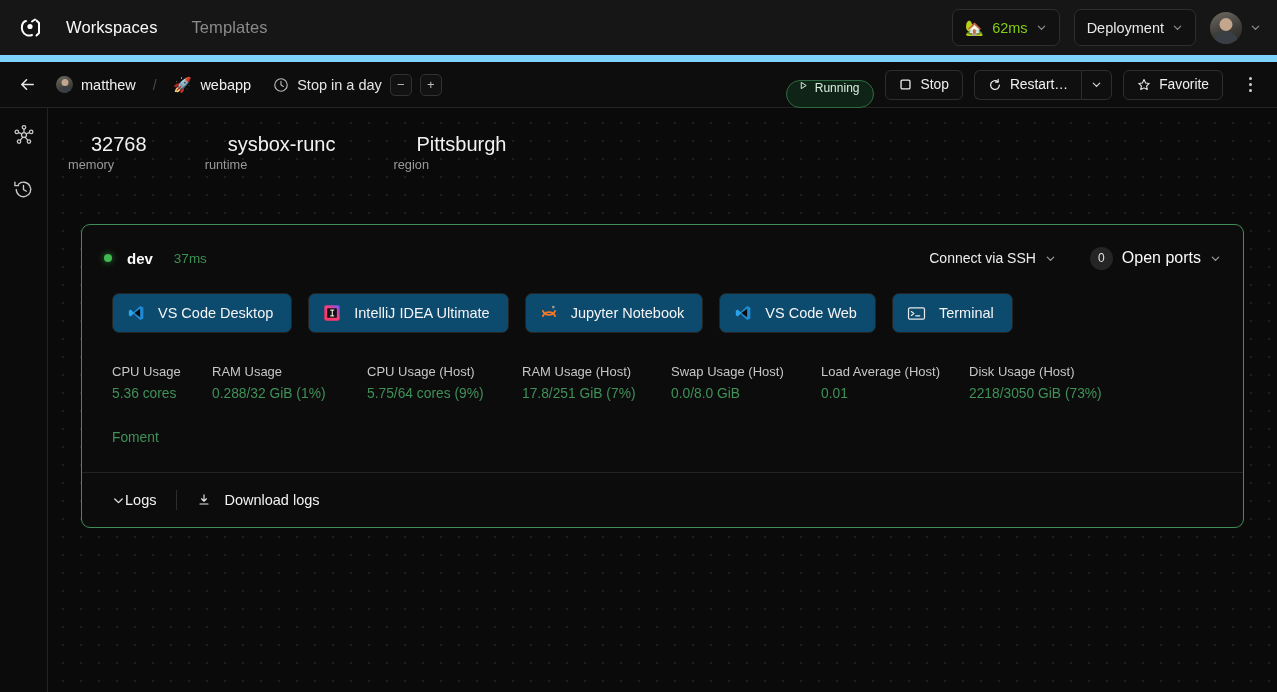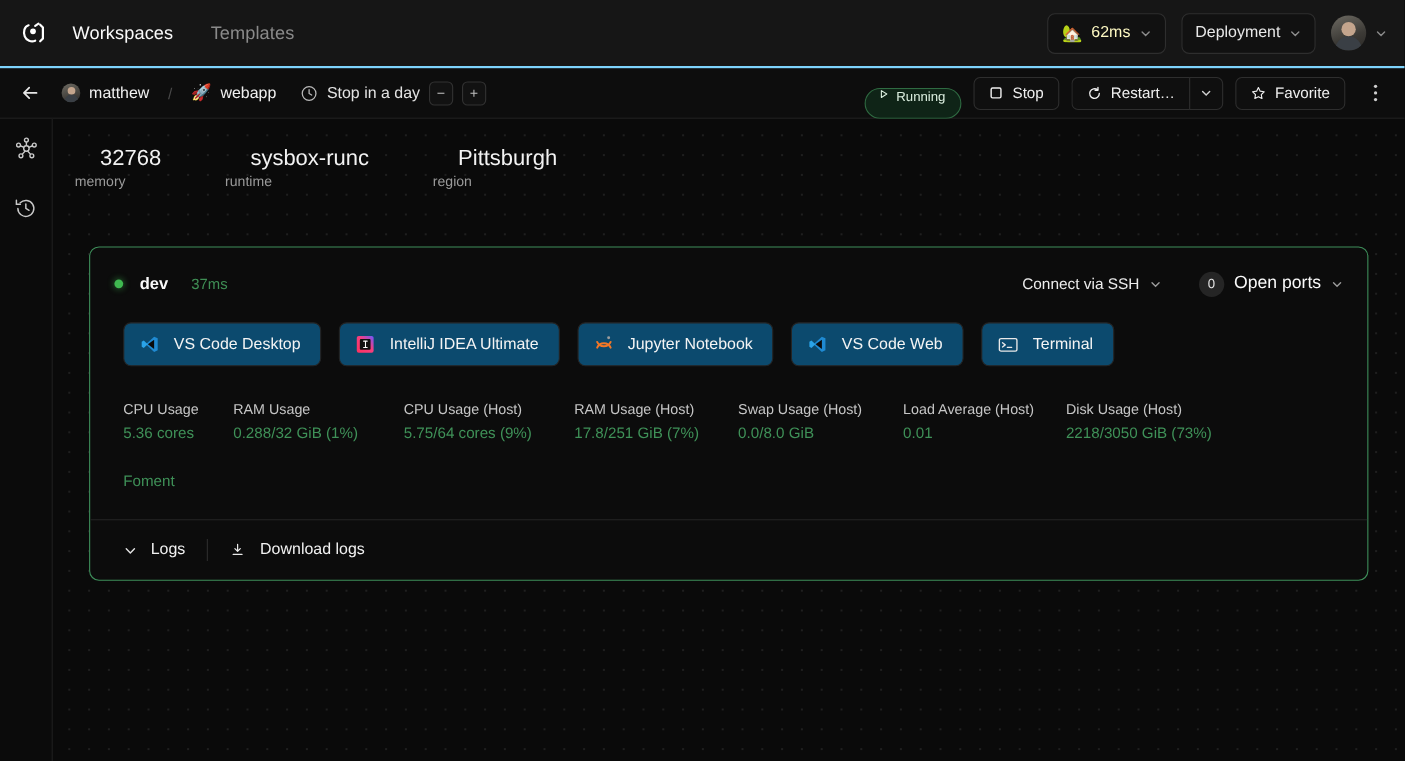--- a/index.html
+++ b/index.html
@@ -9,21 +9,21 @@
     background: #0a0a0a;
     font-family: "Liberation Sans", sans-serif;
     color: #fafafa;
     overflow: hidden;
   }
 
   
   .topnav {
     height: 62px;
     background: #161616;
-    border-bottom: 2px solid #7dd3fc;
+    border-bottom: 7px solid #7dd3fc;
     display: flex;
     align-items: center;
     padding: 0 16px 0 14px;
     position: relative;
   }
   .logo {
     width: 34px; height: 34px;
     display: flex; align-items: center; justify-content: center;
     margin-right: 18px;
   }
@@ -46,21 +46,21 @@
     border: 1px solid #2e2e2e;
     border-radius: 7px;
     background: #111;
     display: flex;
     align-items: center;
     gap: 8px;
     padding: 0 12px;
     font-size: 14.5px;
     color: #e8e8e8;
   }
-  .latency-val { color: #fef9c3; font-size: 14.5px; }
+  .latency-val { color: #84cc16; font-size: 14.5px; }
   .chev {
     display: inline-block;
     width: 11px; height: 11px;
     color: #8a8a8a;
   }
   .avatar {
     width: 32px; height: 32px;
     border-radius: 50%;
     overflow: hidden;
     background: linear-gradient(160deg,#6d6a62 0%,#3c3a36 60%,#2a2825 100%);
@@ -251,21 +251,21 @@
   .wotd-lab { font-size:13px; color:#c6c6c6;}
   .wotd-val { font-size:13.8px; color:#3f9158; margin-top:5px;}
 
   .card-div { height:1px; background:#232323; margin-top: 27px; }
   .logs-row {
     height: 54px;
     display:flex; align-items:center;
     padding-left: 30px;
     gap: 0;
   }
-  .logs-toggle { display:flex;align-items:center;gap:12px;font-size:14.5px;color:#f2f2f2;cursor:pointer;}
+  .logs-toggle { display:flex;align-items:center;font-size:14.5px;color:#f2f2f2;cursor:pointer;}
   .vsep { width:1px;height:20px;background:#2d2d2d;margin:0 20px;}
   .dl-logs { display:flex;align-items:center;gap:13px;font-size:14.5px;color:#f2f2f2;cursor:pointer;}
 
   svg { display:block; }
 </style>
 </head>
 <body>
 
 <div class="topnav">
   <div class="logo">

